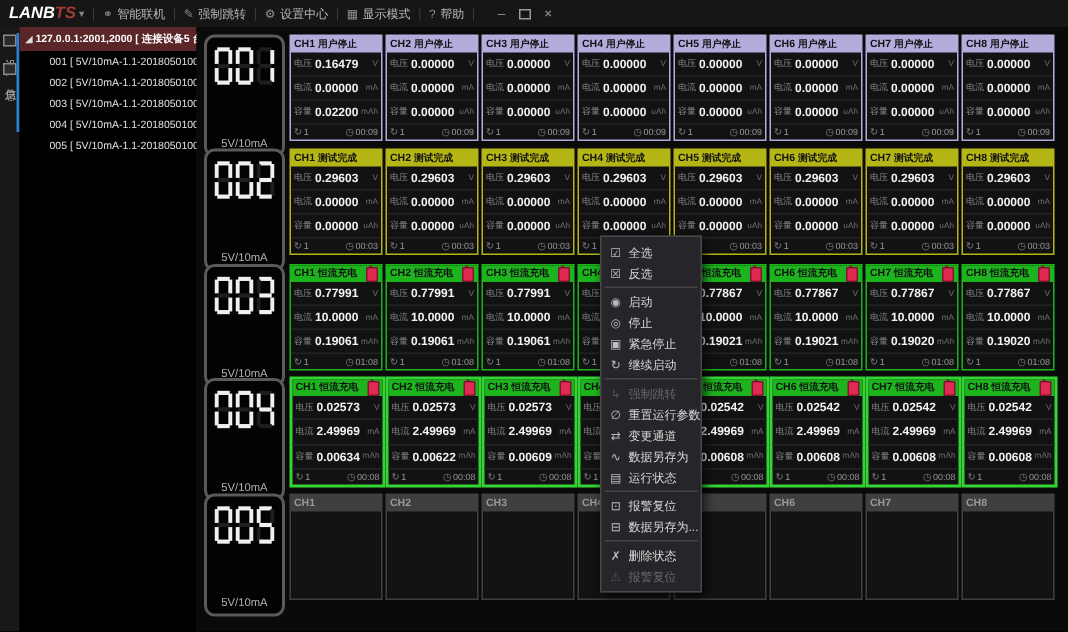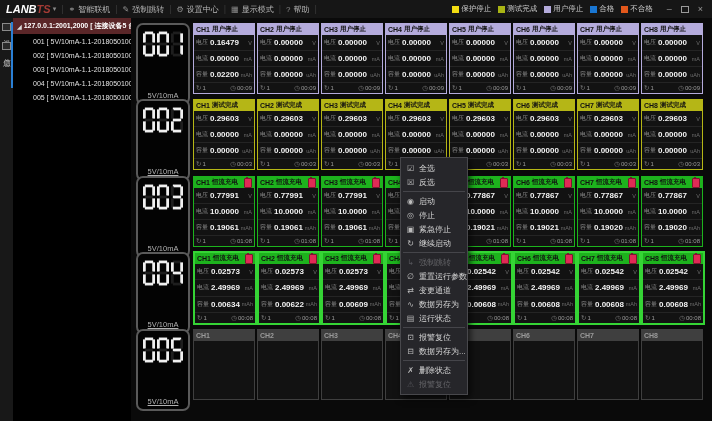--- a/index.html
+++ b/index.html
@@ -37,21 +37,21 @@
   .tree-arrow{font-size:6px;color:#ddd;}
   .tree-item{font-size:7px;color:#e0e0e0;padding:3.5px 0 3.5px 20px;white-space:nowrap;}
 
   
   .main{position:absolute;left:131px;top:18px;width:581px;height:403px;background:#0a0a0a;}
   .device-row{position:absolute;left:0;width:581px;height:75px;}
   .device-tile{position:absolute;left:5px;top:1px;width:50px;height:69px;background:#030303;
                border:2px solid #5a5a5a;border-radius:7px;display:flex;flex-direction:column;
                align-items:center;justify-content:space-between;padding:6px 0 3px;}
   .segs{display:flex;gap:2px;}
-  .spec{font-size:7.5px;color:#b2b2b2;text-decoration:underline;}
+  .spec{font-size:7.5px;color:#b2b2b2;}
 
   .card{position:absolute;top:1px;width:60px;height:69px;background:#121212;
         border:1px solid var(--sc);display:flex;flex-direction:column;}
   .card.sel{border:2px solid #35d435;top:0;height:70px;}
   .card-header{height:11px;flex:none;background:var(--sc);color:#111;font-size:6.5px;
                font-weight:bold;display:flex;align-items:center;padding:0 2px;gap:2px;white-space:nowrap;overflow:hidden;}
   .card-header .chname{font-size:7px;}
   .batt{margin-left:auto;width:6px;height:8px;border:1px solid #7e1430;background:#e02a55;
         border-radius:1px;position:relative;flex:none;}
   .batt:before{content:"";position:absolute;left:1px;top:-2px;width:2px;height:1px;background:#7e1430;}
@@ -102,42 +102,20 @@
           <span class="mi">▦</span>
           <span>显示模式</span>
         </span>
         <span class="msep">|</span>
         <span class="menu-item">
           <span class="mi">?</span>
           <span>帮助</span>
         </span>
         <span class="msep">|</span>
       </span>
-    <span class="legend">
-        <span class="legend-entry">
-          <span class="legend-swatch" style="background: rgb(242, 220, 18);"></span>
-          <span>保护停止</span>
-        </span>
-        <span class="legend-entry">
-          <span class="legend-swatch" style="background: rgb(169, 180, 20);"></span>
-          <span>测试完成</span>
-        </span>
-        <span class="legend-entry">
-          <span class="legend-swatch" style="background: rgb(180, 171, 220);"></span>
-          <span>用户停止</span>
-        </span>
-        <span class="legend-entry">
-          <span class="legend-swatch" style="background: rgb(25, 118, 210);"></span>
-          <span>合格</span>
-        </span>
-        <span class="legend-entry">
-          <span class="legend-swatch" style="background: rgb(226, 87, 27);"></span>
-          <span>不合格</span>
-        </span>
-      </span>
     <span class="winctl">
       <span>–</span>
       <span class="win-box"></span>
       <span>×</span>
     </span>
   </div>
 
   <div class="side-strip">
     <div class="strip-accent"></div>
   <div class="strip-tab">

